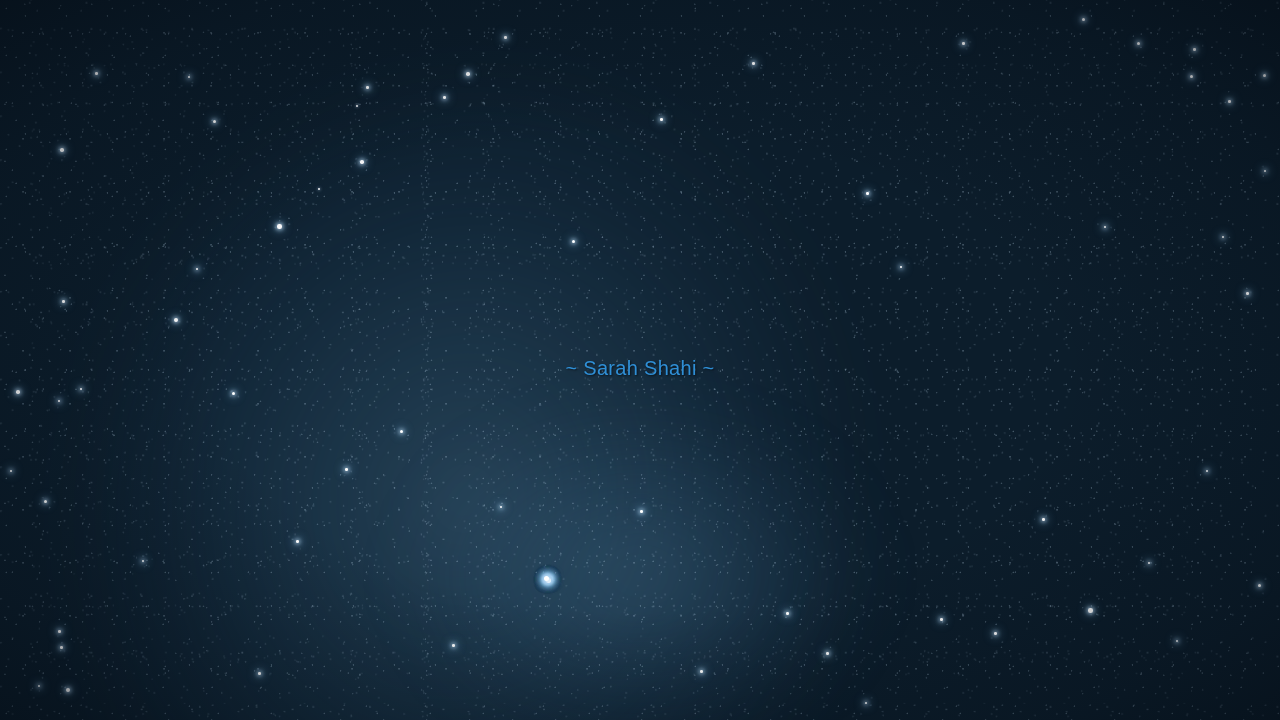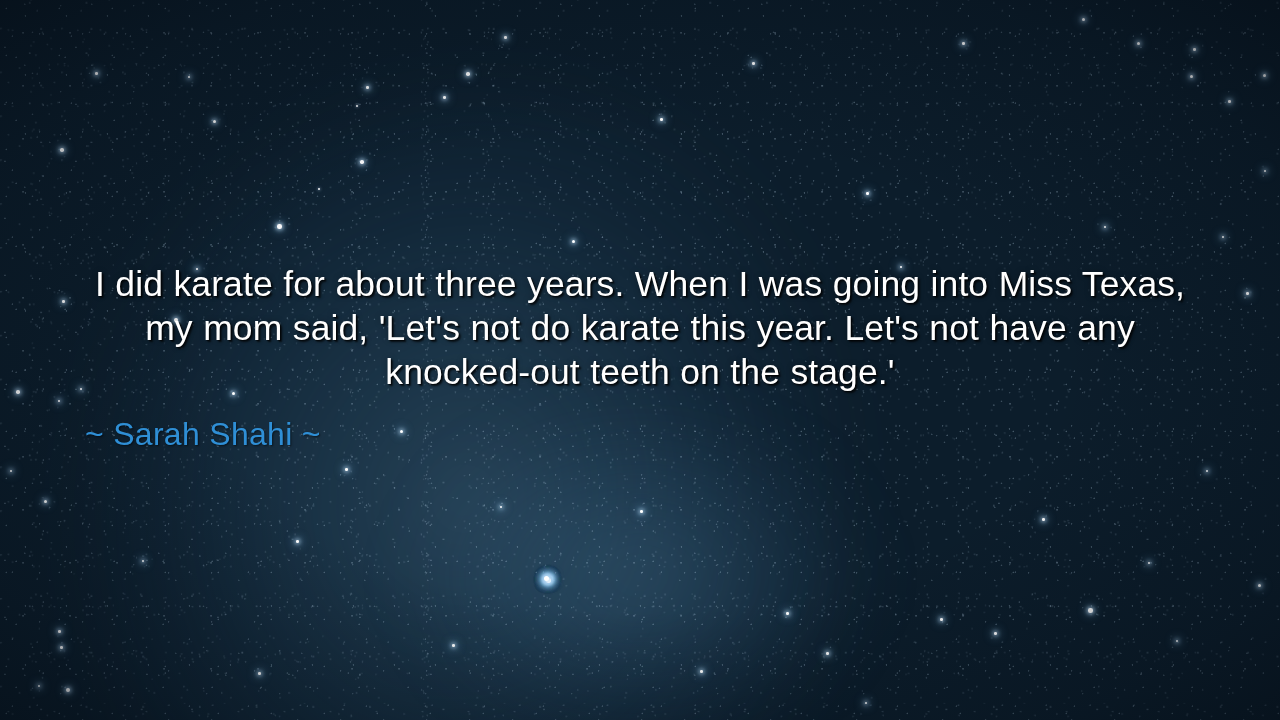--- a/index.html
+++ b/index.html
@@ -147,24 +147,24 @@
     letter-spacing: 0.1px;
     text-shadow:
        2px 2px 2px rgba(0,0,0,0.72),
        1px 1px 0px rgba(0,0,0,0.45),
        0 0 6px rgba(0,0,0,0.30);
     word-spacing: 0.5px;
   }
 
   .attribution {
     margin: 22px 0 0 0;
-    text-align: left;
+    text-align: center;
     color: #2f8fd6;
     font-family: "Liberation Sans", sans-serif;
-    font-size: 32px;
+    font-size: 20px;
     line-height: 36px;
     font-weight: 400;
     letter-spacing: 0.3px;
     text-shadow: 1px 1px 2px rgba(0,0,0,0.55);
   }
 </style>
 </head>
 <body>
 
 <div id="quote-image">
@@ -251,18 +251,17 @@
   <div class="star" style="left:500px;  top:506px;width:2px;   height:2px;"></div>
   <div class="star" style="left:142px;  top:560px;width:2px;   height:2px;"></div>
   <div class="star" style="left:196px;  top:268px;width:2px;   height:2px;"></div>
   <div class="star" style="left:10px;   top:470px;width:2px;   height:2px;"></div>
 
   <div class="vignette"></div>
 
   <div class="content">
 
     <div class="quote-wrap">
-      <p class="quote-text">I did karate for about three years. When I was going into Miss Texas, my mom said, 'Let's not do karate this year. Let's not have any knocked-out teeth on the stage.'</p>
       <p class="attribution">~ Sarah Shahi ~</p>
     </div>
 
   </div>
 </div>
 
 </body></html>

